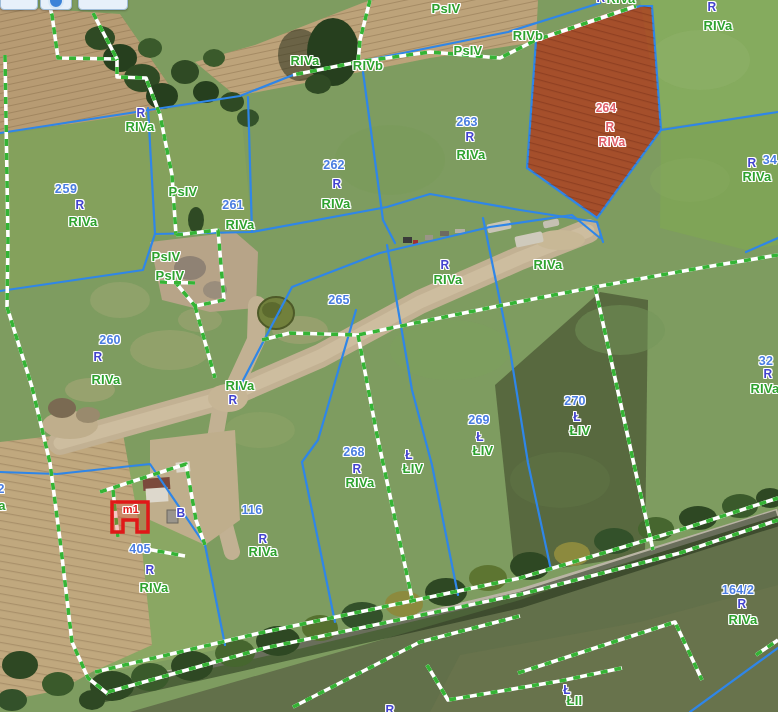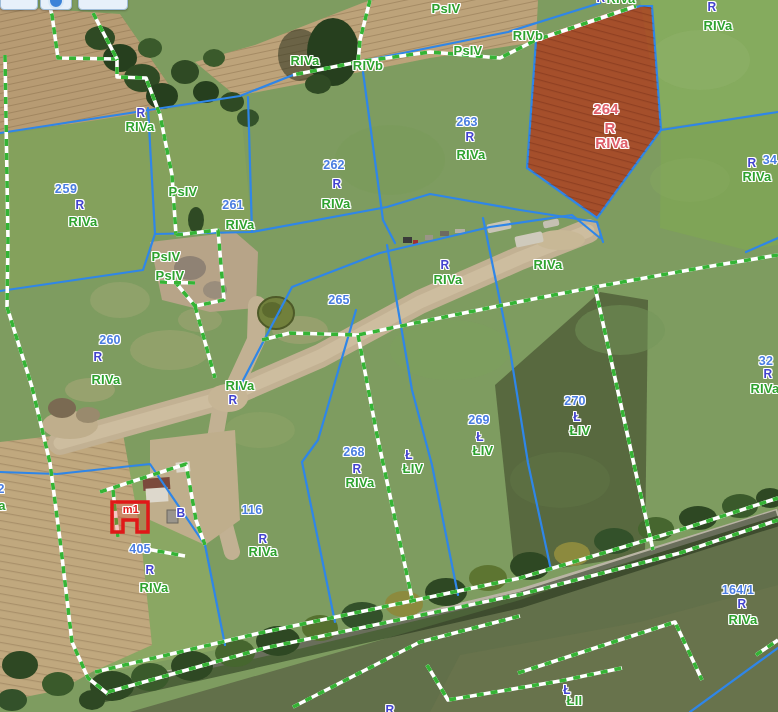--- a/index.html
+++ b/index.html
@@ -18,21 +18,21 @@
     position:absolute;transform:translate(-50%,-50%);
     font-weight:bold;font-size:11px;line-height:1;white-space:nowrap;letter-spacing:.2px;
     text-shadow:-1px -1px 0 rgba(255,255,255,.95),1px -1px 0 rgba(255,255,255,.95),
       -1px 1px 0 rgba(255,255,255,.95),1px 1px 0 rgba(255,255,255,.95),
       -1px 0 0 rgba(255,255,255,.95),1px 0 0 rgba(255,255,255,.95),
       0 -1px 0 rgba(255,255,255,.95),0 1px 0 rgba(255,255,255,.95);
   }
   .num{color:var(--parcel-number-blue,#4a7de0);font-size:12.5px;}
   .r{color:var(--land-use-purple,#4343cf);font-size:12px;}
   .soil{color:var(--soil-green,#2ea22e);font-size:13px;}
-  .red-num{color:var(--highlight-label,#df5f6b);font-size:15px;}
+  .red-num{color:var(--highlight-label,#df5f6b);font-size:12px;}
   .m1{color:var(--building-outline-red,#e01818);font-size:11px;}
   
   .toolbar-btn{
     position:absolute;top:-18px;height:26px;background:#e7f0fa;
     border:1px solid #9fbcd8;border-radius:4px;box-shadow:0 1px 2px rgba(0,0,0,.25);
   }
   .toolbar-icon{
     position:absolute;left:48px;top:-7px;width:12px;height:12px;border-radius:50%;
     background:#3b82d8;border:2px solid #d7e7f6;
   }
@@ -297,21 +297,21 @@
       <div class="map-label r" style="left: 409px; top: 455px;">Ł</div>
       <div class="map-label soil" style="left: 413px; top: 468px;">ŁIV</div>
       <div class="map-label m1" style="left: 131px; top: 509px;">m1</div>
       <div class="map-label r" style="left: 181px; top: 513px;">B</div>
       <div class="map-label num" style="left: 140px; top: 549px;">405</div>
       <div class="map-label r" style="left: 150px; top: 570px;">R</div>
       <div class="map-label soil" style="left: 154px; top: 587px;">RIVa</div>
       <div class="map-label num" style="left: 252px; top: 510px;">116</div>
       <div class="map-label r" style="left: 263px; top: 539px;">R</div>
       <div class="map-label soil" style="left: 263px; top: 551px;">RIVa</div>
-      <div class="map-label num" style="left: 738px; top: 590px;">164/1</div>
+      <div class="map-label num" style="left: 738px; top: 590px;">164/2</div>
       <div class="map-label r" style="left: 742px; top: 604px;">R</div>
       <div class="map-label soil" style="left: 743px; top: 619px;">RIVa</div>
       <div class="map-label r" style="left: 567px; top: 690px;">Ł</div>
       <div class="map-label soil" style="left: 569px; top: 700px; padding-left: 11px;">ŁII</div>
       <div class="map-label r" style="left: 390px; top: 710px;">R</div>
       <div class="map-label num" style="left: 1px; top: 489px;">2</div>
       <div class="map-label soil" style="left: 2px; top: 505px;">a</div>
       <div class="map-label r" style="left: 601px; top: -2px;">R</div>
       <div class="map-label soil" style="left: 621px; top: -2px;">RIVa</div>
     </div>

